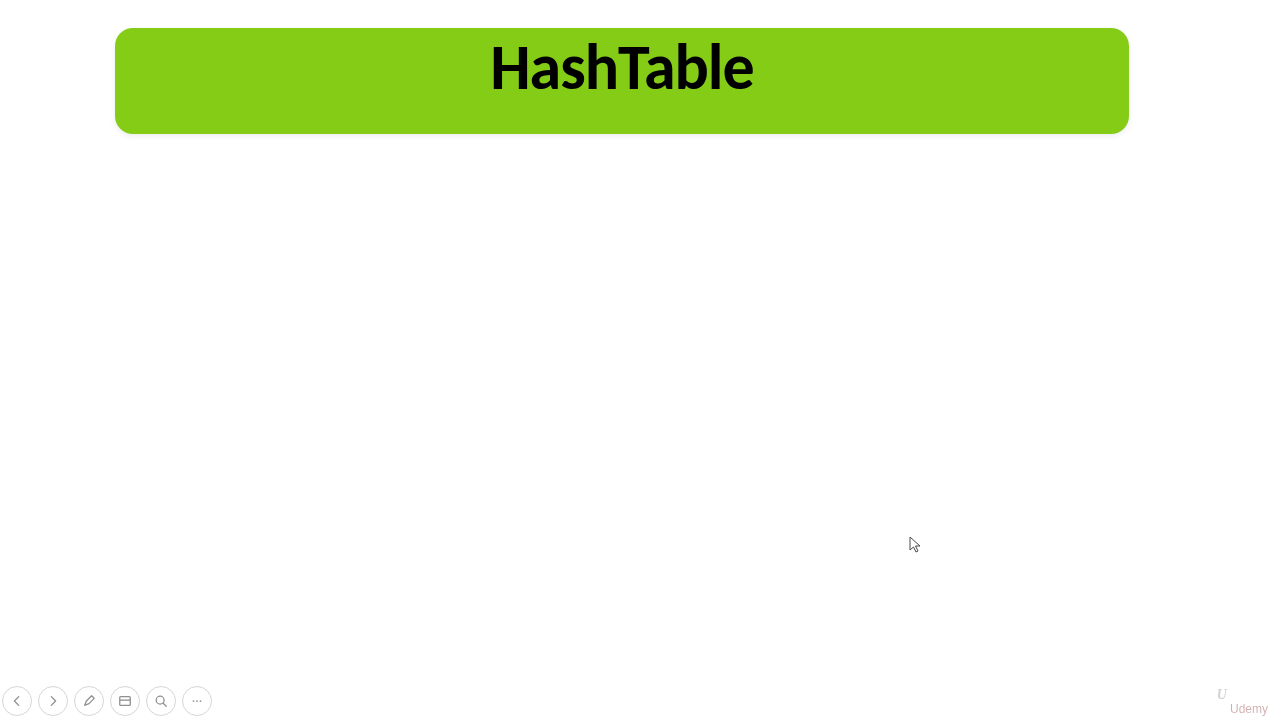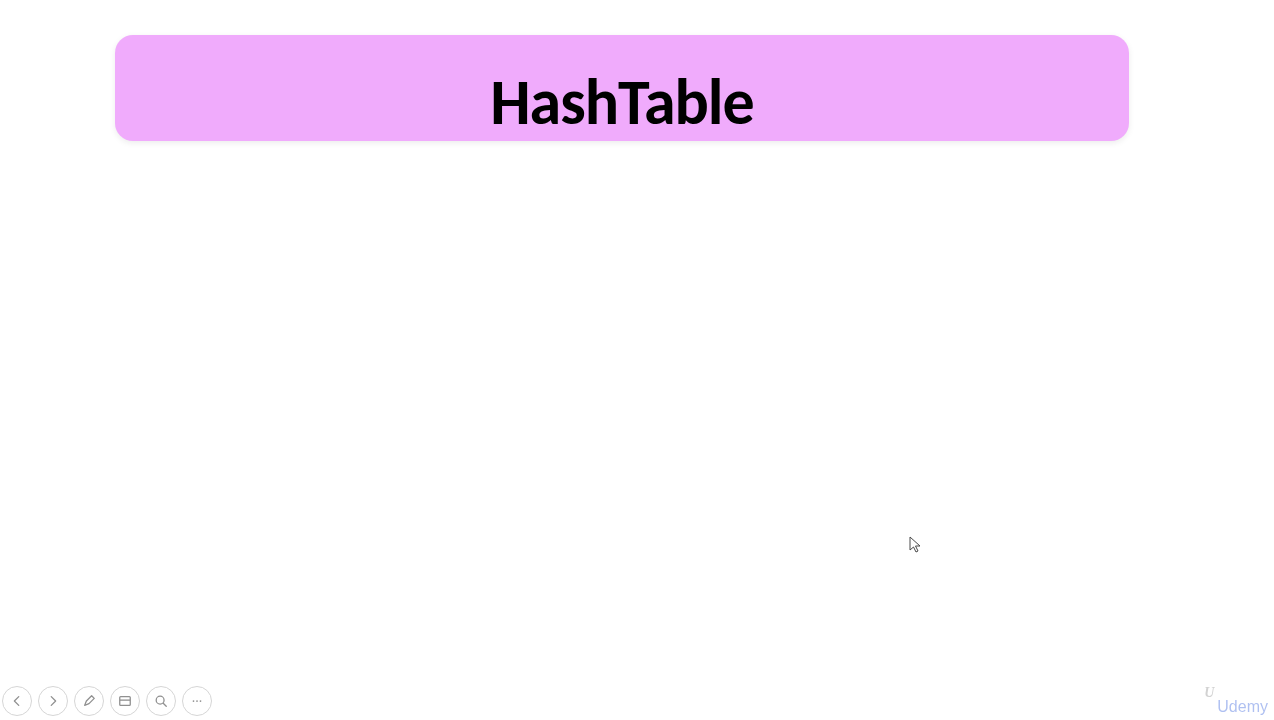--- a/index.html
+++ b/index.html
@@ -13,28 +13,28 @@
       height: 720px;
       background: #ffffff;
       font-family: Calibri, 'Segoe UI', Arial, sans-serif;
       position: relative;
       overflow: hidden;
     }
     
     .title-card {
       position: absolute;
       left: 115px;
-      top: 35px;
+      top: 28px;
       width: 1014px;
       height: 106px;
-      background: #f0abfc;
+      background: #84cc16;
       border-radius: 18px;
       box-shadow: 0 2px 6px rgba(0,0,0,0.08);
       display: flex;
-      align-items: flex-end;
+      align-items: flex-start;
       justify-content: center;
     }
     
     .title-text {
       font-size: 64px;
       font-weight: 700;
       color: #000000;
       letter-spacing: -1px;
     }
     
@@ -94,22 +94,22 @@
     
     .watermark-icon {
       font-size: 14px;
       font-style: italic;
       font-weight: 700;
       color: #808080;
       font-family: Georgia, serif;
     }
     
     .watermark-text {
-      font-size: 16px;
-      color: #1d4ed8;
+      font-size: 12px;
+      color: #7f1d1d;
       font-family: Arial, sans-serif;
       margin-top: 29px;
     }
   </style>
 </head>
 <body>
 
 <div class="title-card">
   <span class="title-text">HashTable</span>
 </div>

